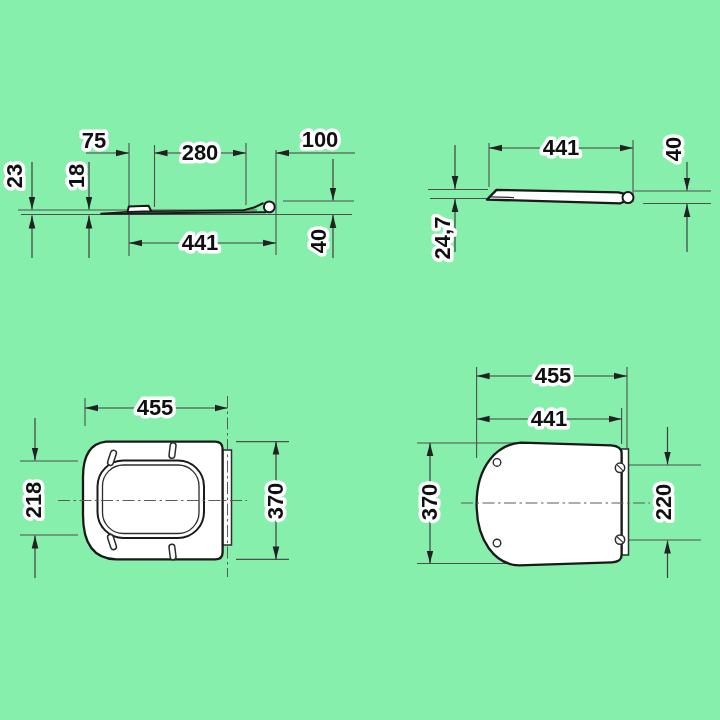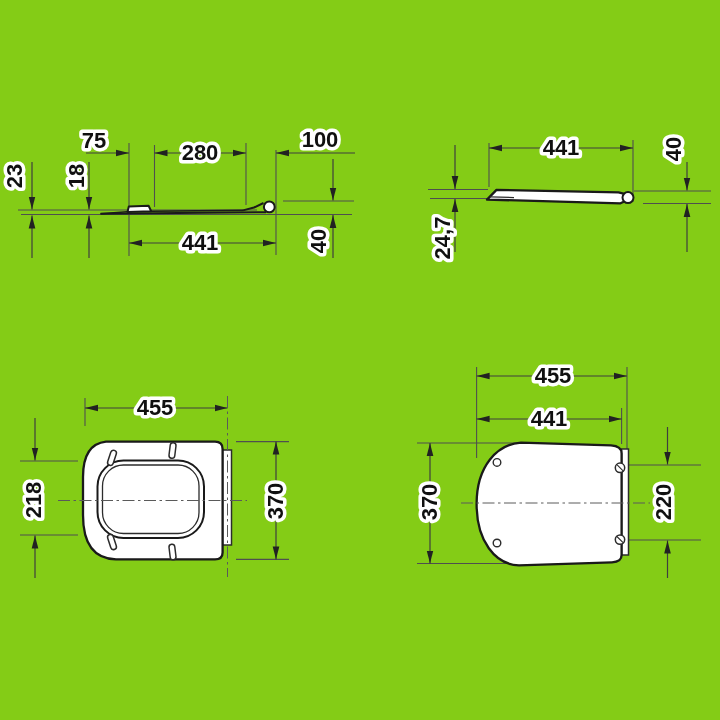--- a/index.html
+++ b/index.html
@@ -1,16 +1,16 @@
 <!DOCTYPE html>
 <html><head>
 <meta charset="utf-8">
 <style>
   html,body{margin:0;padding:0;background:#fff;}
-  #canvas{width:720px;height:720px;background:#84cc16;position:relative;}
+  #canvas{width:720px;height:720px;background:#86efac;position:relative;}
   svg{display:block;}
   .thin{stroke:#4f4f4f;stroke-width:1.1;fill:none;stroke-linecap:butt;}
   .dim{stroke:#3f3f3f;stroke-width:1.2;fill:none;}
   .bold{stroke:#1a1a1a;stroke-width:2.3;fill:#ffffff;stroke-linejoin:round;}
   .med{stroke:#1a1a1a;stroke-width:2;fill:#ffffff;stroke-linejoin:round;}
   .fine{stroke:#2c2c2c;stroke-width:1.3;fill:none;}
   .fineF{stroke:#2c2c2c;stroke-width:1.5;fill:#ffffff;}
   .cl{stroke:#5a5a5a;stroke-width:1;stroke-dasharray:12 3.5 2.5 3.5;fill:none;}
   text.d{font-family:"Liberation Sans",sans-serif;font-weight:bold;font-size:22px;
          fill:#101010;text-anchor:middle;dominant-baseline:central;

